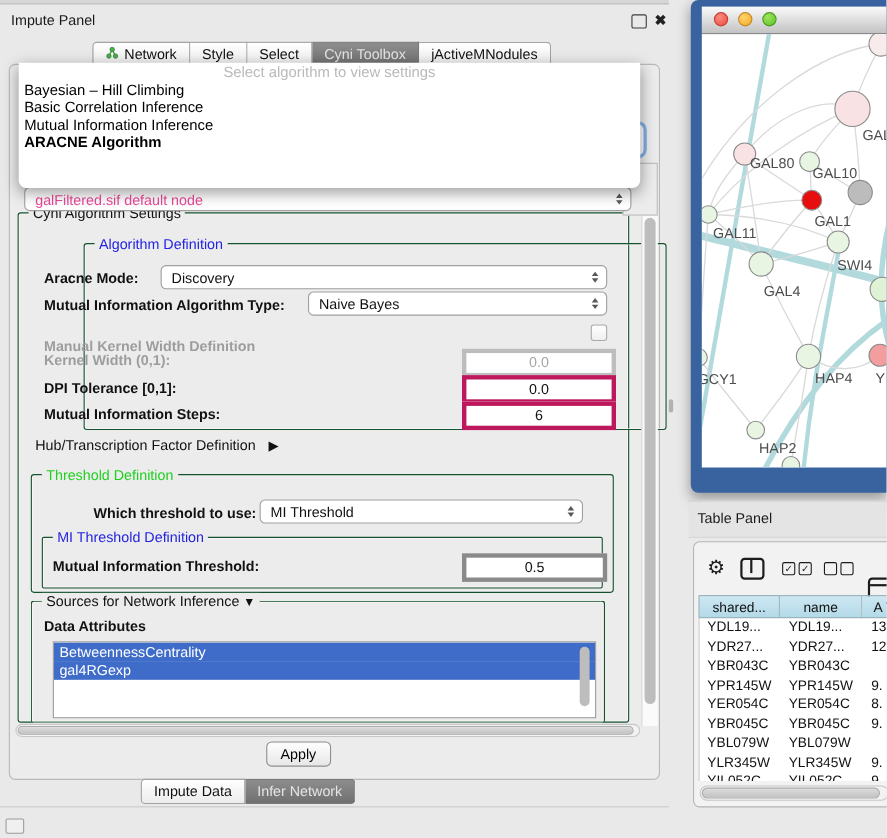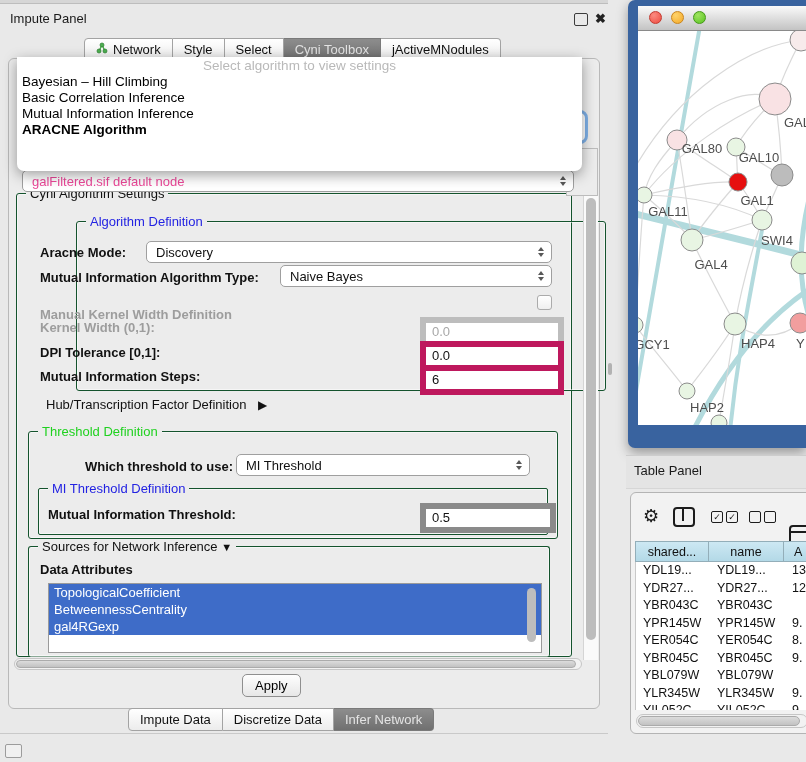--- a/index.html
+++ b/index.html
@@ -32,22 +32,22 @@
   .groupbox{position:absolute;border:1px solid #14532d;border-radius:3px;box-shadow:inset 0 0 0 1px rgba(255,255,255,.5);}
   .legend{position:absolute;top:-8px;left:9px;background:#ececec;padding:0 4px;font-size:13px;white-space:nowrap;}
   .legend.blue{color:#2323e2;}
   .legend.green{color:#1fd11f;}
   
   .combo{position:absolute;height:22px;background:#fff;border:1px solid #9f9f9f;border-radius:5px;
     font-size:13px;line-height:22px;padding:0 22px 0 9px;box-sizing:border-box;white-space:nowrap;overflow:hidden;}
   .combo .arrows{position:absolute;right:7px;top:5px;display:flex;flex-direction:column;gap:2px;}
   .tri-up{width:0;height:0;border-left:3.5px solid transparent;border-right:3.5px solid transparent;border-bottom:4px solid #585858;}
   .tri-dn{width:0;height:0;border-left:3.5px solid transparent;border-right:3.5px solid transparent;border-top:4px solid #585858;}
-  .field{position:absolute;height:18px;background:#fff;border:6px solid #be185d;font-size:13px;
-    text-align:left;padding:0 6px;box-sizing:content-box;line-height:18px;font-family:"Liberation Sans",sans-serif;}
+  .field{position:absolute;height:18px;background:#fff;border:4px solid #be185d;font-size:13px;
+    text-align:center;padding:0 6px;box-sizing:content-box;line-height:18px;font-family:"Liberation Sans",sans-serif;}
   .field.dis{border-color:#bdbdbd;color:#a7a7a7;}
   .checkbox{position:absolute;width:13px;height:13px;border:1px solid #ababab;border-radius:3px;background:linear-gradient(#ffffff,#efefef);}
   
   .datalist{position:absolute;background:#fff;border:1px solid #9a9a9a;overflow:hidden;}
   .datalist .item{height:17px;line-height:17px;font-size:13px;padding-left:5px;background:#3e6cc8;color:#fff;white-space:nowrap;}
   .vthumb{position:absolute;background:#bdbdbd;border-radius:5px;}
   .scroll-track-v{position:absolute;background:#fafafa;border-left:1px solid #d5d5d5;}
   .hscroll{position:absolute;background:#f2f2f2;border:1px solid #c6c6c6;border-radius:7px;}
   .hthumb{position:absolute;background:linear-gradient(#dcdcdc,#c2c2c2);border:1px solid #ababab;border-radius:6px;}
   .apply-btn{position:absolute;height:23px;background:linear-gradient(#fefefe,#e7e7e7);border:1px solid #8f8f8f;
@@ -161,21 +161,21 @@
 </div>
 <div class="abs lbl bold dis" style="left:40px;top:307px;">Manual Kernel Width Definition</div>
 <div class="checkbox" style="left:537px;top:295px;"></div>
 <div class="abs lbl bold dis" style="left:40px;top:320px;">Kernel Width (0,1):</div>
 <div class="field dis" style="left:420px;top:317px;width:120px;">0.0</div>
 <div class="abs lbl bold" style="left:40px;top:345px;">DPI Tolerance [0,1]:</div>
 <div class="field" style="left:420px;top:341px;width:120px;">0.0</div>
 <div class="abs lbl bold" style="left:40px;top:369px;">Mutual Information Steps:</div>
 <div class="field" style="left:420px;top:365px;width:120px;">6</div>
 
-<div class="abs lbl" style="left:46px;top:397px;">
+<div class="abs lbl" style="left:32px;top:397px;">
   <span>Hub/Transcription Factor Definition</span>
   <span style="margin-left:8px;font-size:12px;">▶</span>
 </div>
 
 <div class="groupbox" style="left:28px;top:431px;width:528px;height:106px;">
   <span class="legend green">Threshold Definition</span>
 </div>
 <div class="abs lbl bold" style="left:85px;top:459px;">Which threshold to use:</div>
 <div class="combo abs" style="left:236px;top:454px;width:294px;">
   <span>MI Threshold</span>
@@ -191,41 +191,37 @@
 <div class="field" style="left:420px;top:503px;width:112px;border-color:#8a8a8a;">0.5</div>
 
 <div class="groupbox" style="left:28px;top:546px;width:520px;height:110px;border-bottom:none;">
   <span class="legend">
     <span>Sources for Network Inference</span>
     <span style="font-size:11px;">▼</span>
   </span>
 </div>
 <div class="abs lbl bold" style="left:40px;top:562px;">Data Attributes</div>
 <div class="datalist" style="left:48px;top:583px;width:492px;height:68px;">
-  <div class="item">TopologicalCoefficient</div>
   <div class="item">BetweennessCentrality</div>
   <div class="item">gal4RGexp</div>
 </div>
 <div class="vthumb" style="left:527px;top:588px;width:9px;height:54px;"></div>
 
 <div class="scroll-track-v" style="left:583px;top:196px;width:14px;height:464px;">
   <div class="vthumb" style="left:2px;top:2px;width:10px;height:442px;"></div>
 </div>
 <div class="hscroll" style="left:14px;top:658px;width:566px;height:10px;">
   <div class="hthumb" style="left:1px;top:1px;width:558px;height:6px;"></div>
 </div>
 
 <button class="apply-btn" style="left:242px;top:674px;">Apply</button>
 
 <div class="abs seg" style="left:128px;top:708px;">
   <div class="tab">
       <span>Impute Data</span>
-    </div>
-  <div class="tab">
-      <span>Discretize Data</span>
     </div>
   <div class="tab sel">
       <span>Infer Network</span>
     </div>
 </div>
 <div class="abs" style="left:0;top:733px;width:608px;height:1px;background:#c9c9c9;"></div>
 <div class="abs mini-ico"></div>
 
 <div class="abs popup">
   <div class="ph">Select algorithm to view settings</div>

